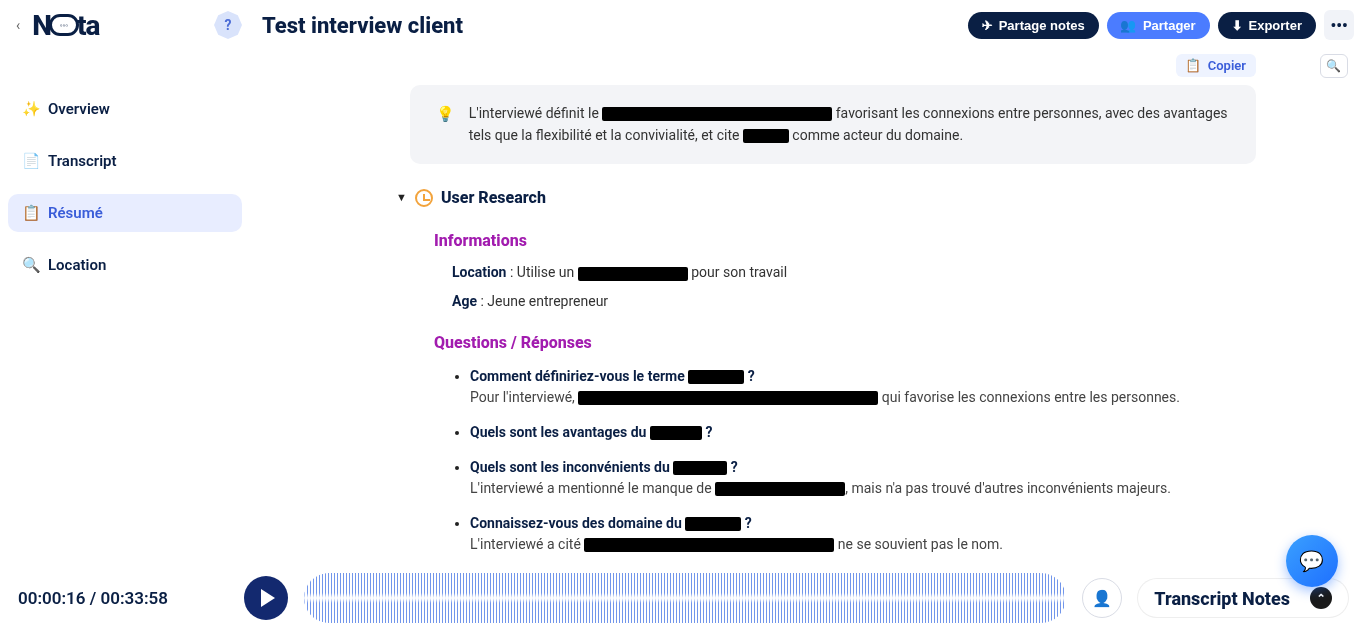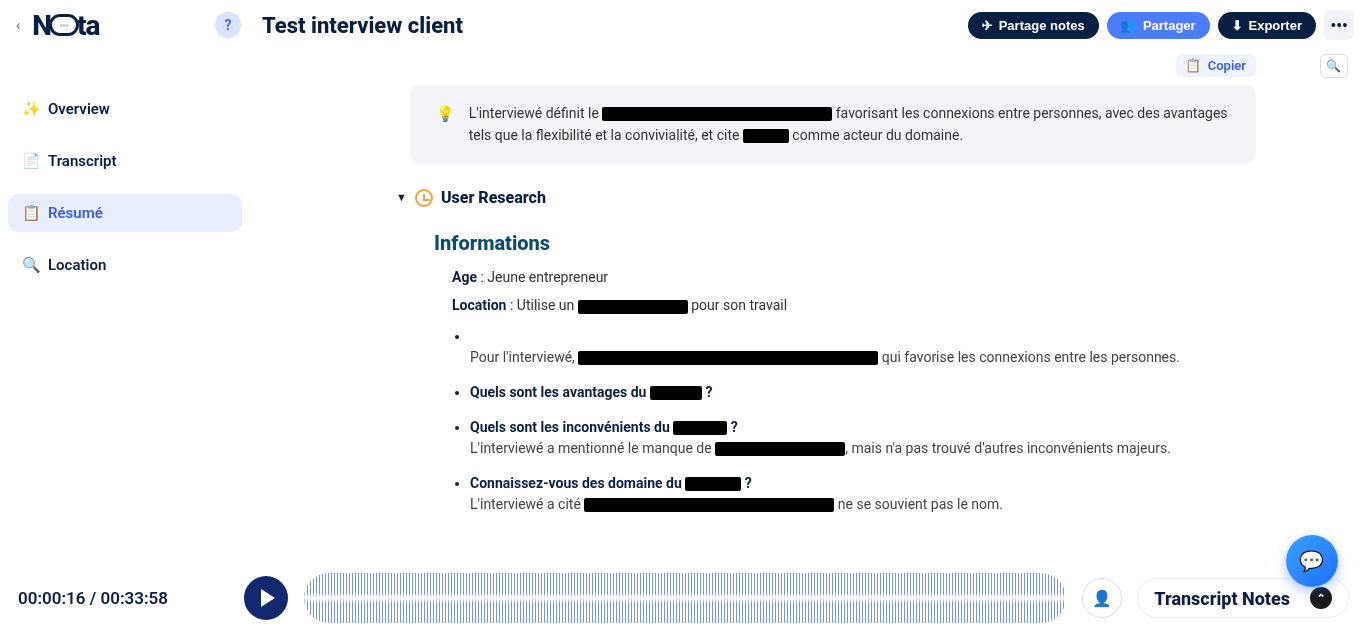--- a/index.html
+++ b/index.html
@@ -35,21 +35,21 @@
 .insight-card { background:#f3f4f7; border-radius:10px; padding:18px 26px; display:flex; gap:14px; font-size:14px; color:#333; line-height:1.55; }
 .bulb { color:#f2a33c; font-size:15px; }
 .redact { display:inline-block; background:#000; border-radius:2px; height:14px; vertical-align:middle; }
 
 .section-header { display:flex; align-items:center; gap:8px; margin:24px 0 16px -14px; }
 .caret { font-size:11px; color:#222; }
 .clock { width:18px; height:18px; border:2px solid #f2a33c; border-radius:50%; position:relative; }
 .clock:after { content:''; position:absolute; width:5px; height:5px; border-left:2px solid #f2a33c; border-bottom:2px solid #f2a33c; top:3px; left:6px; }
 .section-title { font-size:16px; font-weight:800; color:#0a1f44; }
 
-.sub-h { font-size:20px; font-weight:800; margin:24px 0 14px 24px; color:#0c4a6e; }
+.sub-h { font-size:16px; font-weight:800; margin:24px 0 14px 24px; color:#a21caf; }
 .field-row { margin-left:42px; font-size:14px; color:#333; margin-bottom:12px; }
 .field-row b { font-weight:700; color:#0a1f44; }
 
 .qa-list { list-style: disc; margin-left:60px; }
 .qa-list li { margin-bottom:14px; font-size:14px; color:#222; line-height:1.5; }
 .qa-q { font-weight:700; color:#0a1f44; }
 .qa-a { color:#444; }
 
 .player-bar { position:absolute; left:0; right:0; bottom:0; height:70px; background:#fff; display:flex; align-items:center; padding:0 18px; gap:16px; }
 .timecode { font-size:17px; font-weight:600; color:#0a1f44; width:210px; }
@@ -137,29 +137,30 @@
       </div>
 
       <div class="section-header">
         <span class="caret">▼</span>
         <span class="clock"></span>
         <span class="section-title">User Research</span>
       </div>
 
       <div class="sub-h">Informations</div>
       <div class="field-row">
+        <b>Location</b> <span>: Utilise un </span><span class="redact" style="width:110px"></span><span> pour son travail</span>
+      </div>
+      <div class="field-row">
         <b>Age</b> <span>: Jeune entrepreneur</span>
       </div>
-      <div class="field-row">
-        <b>Location</b> <span>: Utilise un </span><span class="redact" style="width:110px"></span><span> pour son travail</span>
-      </div>
 
+      <div class="sub-h">Questions / Réponses</div>
       <ul class="qa-list">
         <li>
-          <br>
+          <span class="qa-q"><span>Comment définiriez-vous le terme </span><span class="redact" style="width:56px"></span><span> ?</span></span><br>
           <span class="qa-a"><span>Pour l'interviewé, </span><span class="redact" style="width:300px"></span><span> qui favorise les connexions entre les personnes.</span></span>
         </li>
         <li>
           <span class="qa-q"><span>Quels sont les avantages du </span><span class="redact" style="width:52px"></span><span> ?</span></span><br>
         </li>
         <li>
           <span class="qa-q"><span>Quels sont les inconvénients du </span><span class="redact" style="width:54px"></span><span> ?</span></span><br>
           <span class="qa-a"><span>L'interviewé a mentionné le manque de </span><span class="redact" style="width:130px"></span><span>, mais n'a pas trouvé d'autres inconvénients majeurs.</span></span>
         </li>
         <li>

